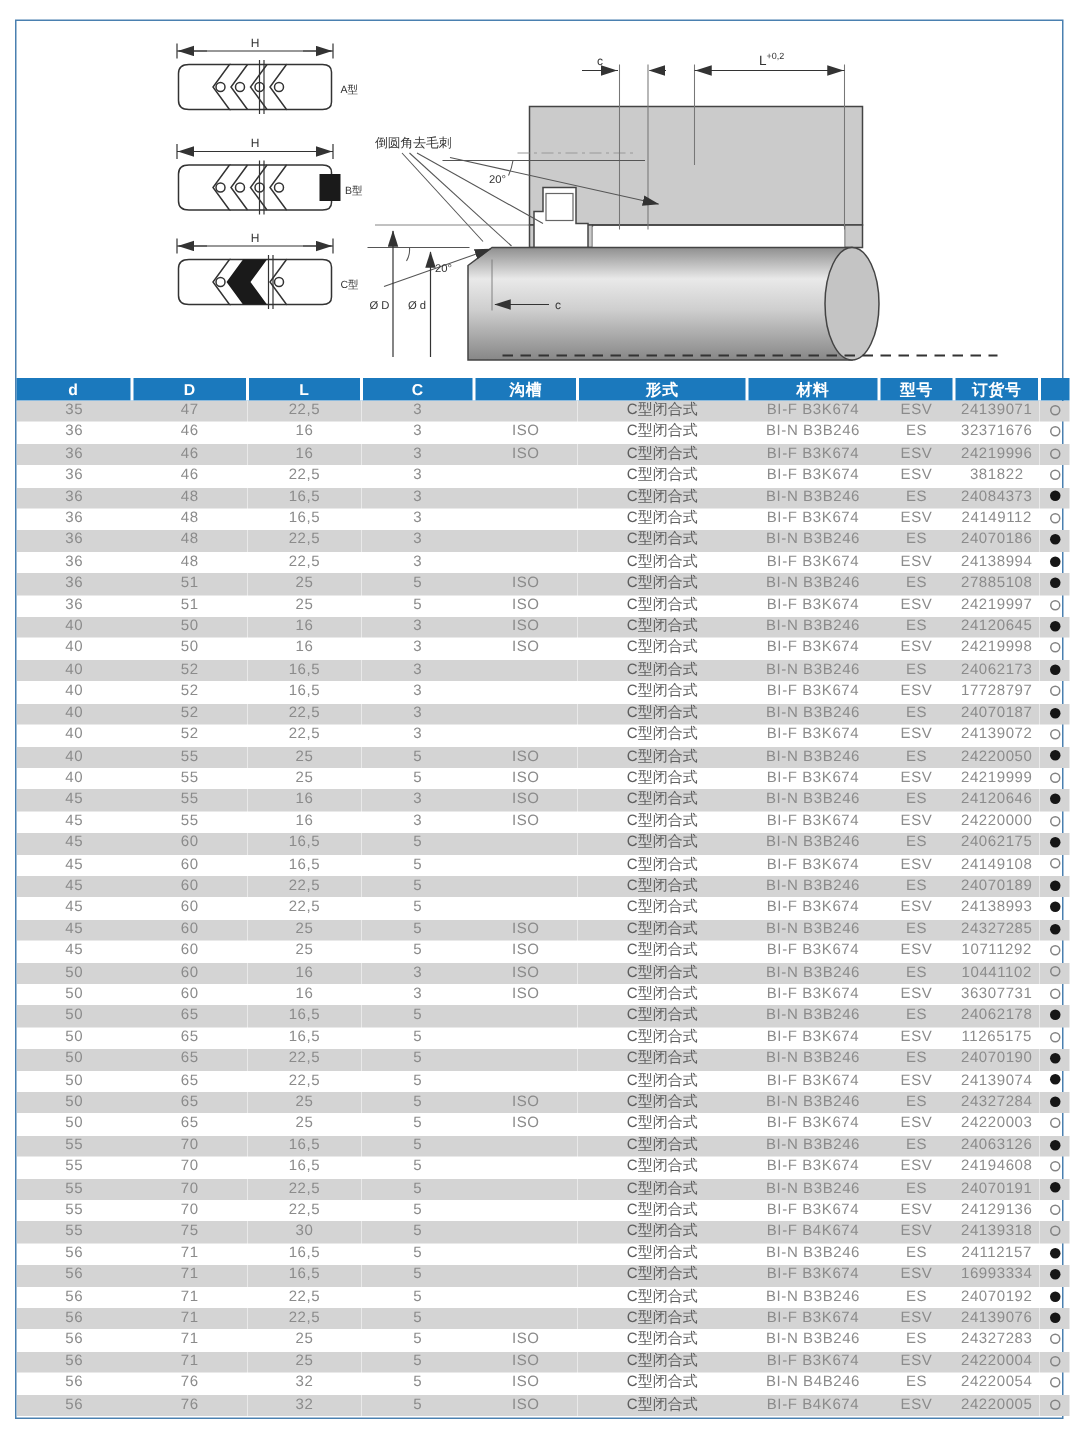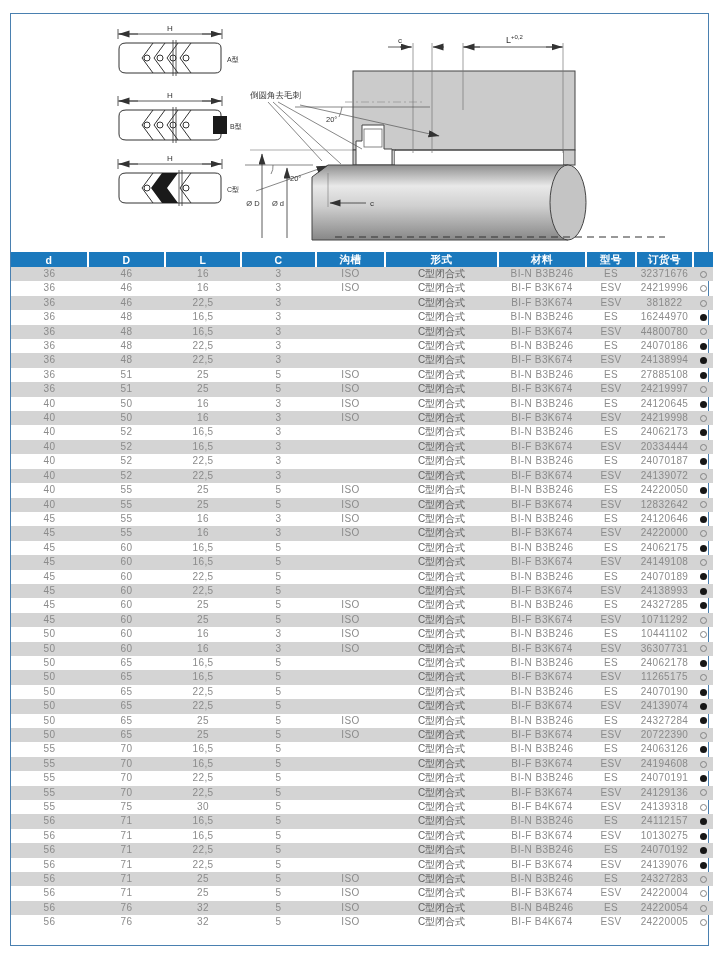--- a/index.html
+++ b/index.html
@@ -174,20 +174,32 @@
         <th>沟槽</th>
         <th>形式</th>
         <th>材料</th>
         <th>型号</th>
         <th>订货号</th>
         <th></th>
       </tr>
   </thead>
   <tbody>
       <tr>
+        <td>35</td>
+        <td>47</td>
+        <td>22,5</td>
+        <td>3</td>
+        <td></td>
+        <td class="cn">C型闭合式</td>
+        <td>BI-F B3K674</td>
+        <td>ESV</td>
+        <td>24139071</td>
+        <td><span class="dot open"></span></td>
+      </tr>
+      <tr>
         <td>36</td>
         <td>46</td>
         <td>16</td>
         <td>3</td>
         <td>ISO</td>
         <td class="cn">C型闭合式</td>
         <td>BI-N B3B246</td>
         <td>ES</td>
         <td>32371676</td>
         <td><span class="dot open"></span></td>
@@ -218,33 +230,33 @@
       </tr>
       <tr>
         <td>36</td>
         <td>48</td>
         <td>16,5</td>
         <td>3</td>
         <td></td>
         <td class="cn">C型闭合式</td>
         <td>BI-N B3B246</td>
         <td>ES</td>
-        <td>16244970</td>
+        <td>24084373</td>
         <td><span class="dot filled"></span></td>
       </tr>
       <tr>
         <td>36</td>
         <td>48</td>
         <td>16,5</td>
         <td>3</td>
         <td></td>
         <td class="cn">C型闭合式</td>
         <td>BI-F B3K674</td>
         <td>ESV</td>
-        <td>44800780</td>
+        <td>24149112</td>
         <td><span class="dot open"></span></td>
       </tr>
       <tr>
         <td>36</td>
         <td>48</td>
         <td>22,5</td>
         <td>3</td>
         <td></td>
         <td class="cn">C型闭合式</td>
         <td>BI-N B3B246</td>
@@ -326,21 +338,21 @@
       </tr>
       <tr>
         <td>40</td>
         <td>52</td>
         <td>16,5</td>
         <td>3</td>
         <td></td>
         <td class="cn">C型闭合式</td>
         <td>BI-F B3K674</td>
         <td>ESV</td>
-        <td>20334444</td>
+        <td>17728797</td>
         <td><span class="dot open"></span></td>
       </tr>
       <tr>
         <td>40</td>
         <td>52</td>
         <td>22,5</td>
         <td>3</td>
         <td></td>
         <td class="cn">C型闭合式</td>
         <td>BI-N B3B246</td>
@@ -374,21 +386,21 @@
       </tr>
       <tr>
         <td>40</td>
         <td>55</td>
         <td>25</td>
         <td>5</td>
         <td>ISO</td>
         <td class="cn">C型闭合式</td>
         <td>BI-F B3K674</td>
         <td>ESV</td>
-        <td>12832642</td>
+        <td>24219999</td>
         <td><span class="dot open"></span></td>
       </tr>
       <tr>
         <td>45</td>
         <td>55</td>
         <td>16</td>
         <td>3</td>
         <td>ISO</td>
         <td class="cn">C型闭合式</td>
         <td>BI-N B3B246</td>
@@ -566,21 +578,21 @@
       </tr>
       <tr>
         <td>50</td>
         <td>65</td>
         <td>25</td>
         <td>5</td>
         <td>ISO</td>
         <td class="cn">C型闭合式</td>
         <td>BI-F B3K674</td>
         <td>ESV</td>
-        <td>20722390</td>
+        <td>24220003</td>
         <td><span class="dot open"></span></td>
       </tr>
       <tr>
         <td>55</td>
         <td>70</td>
         <td>16,5</td>
         <td>5</td>
         <td></td>
         <td class="cn">C型闭合式</td>
         <td>BI-N B3B246</td>
@@ -650,21 +662,21 @@
       </tr>
       <tr>
         <td>56</td>
         <td>71</td>
         <td>16,5</td>
         <td>5</td>
         <td></td>
         <td class="cn">C型闭合式</td>
         <td>BI-F B3K674</td>
         <td>ESV</td>
-        <td>10130275</td>
+        <td>16993334</td>
         <td><span class="dot filled"></span></td>
       </tr>
       <tr>
         <td>56</td>
         <td>71</td>
         <td>22,5</td>
         <td>5</td>
         <td></td>
         <td class="cn">C型闭合式</td>
         <td>BI-N B3B246</td>

